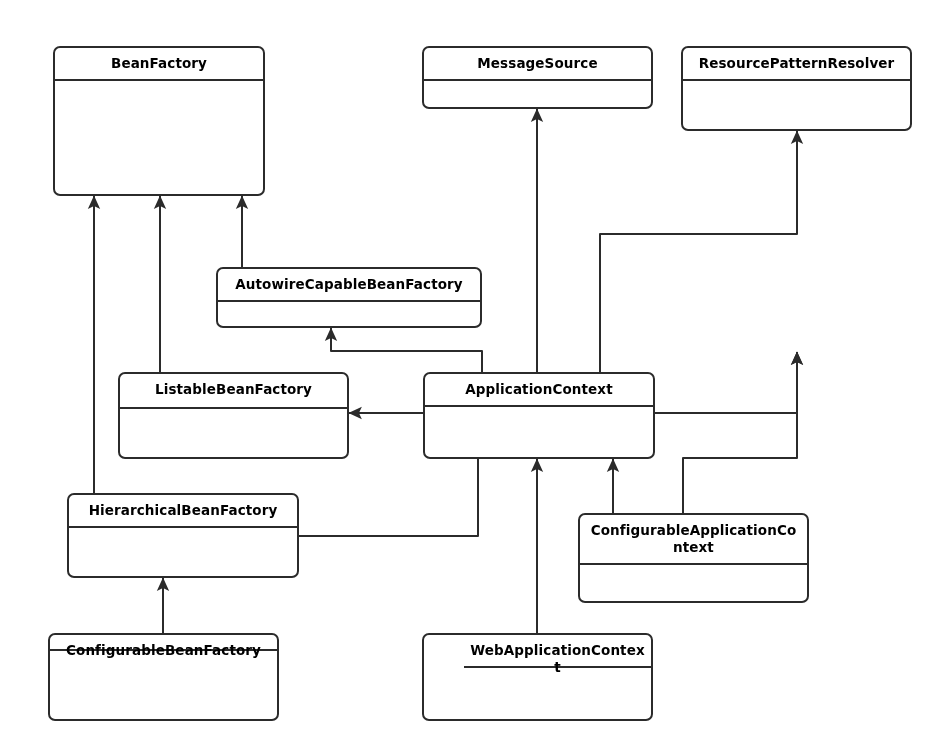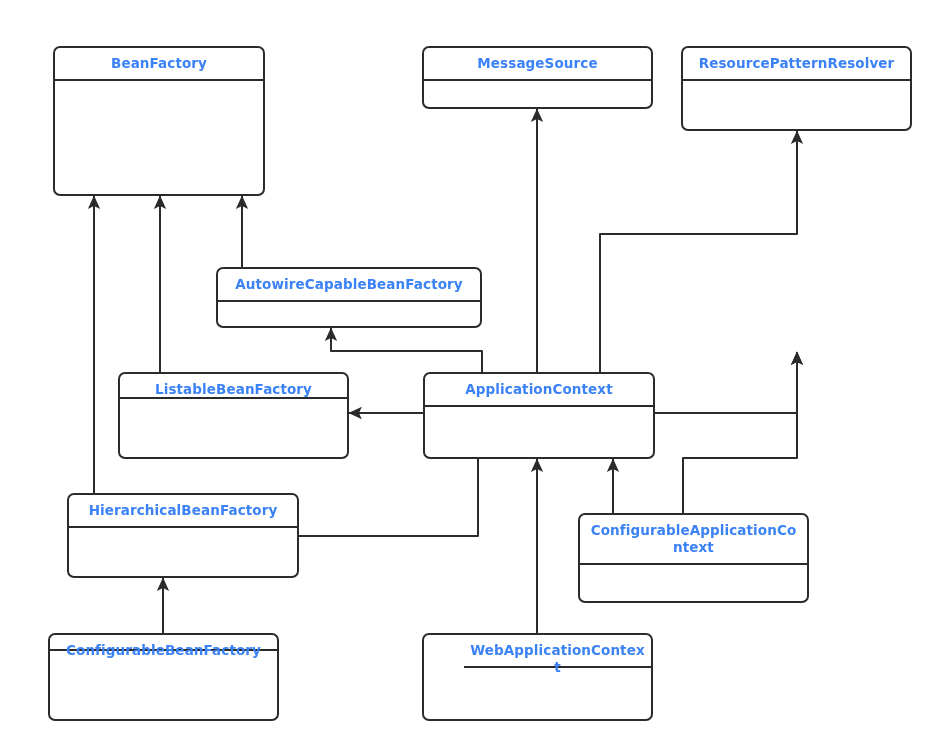--- a/index.html
+++ b/index.html
@@ -34,21 +34,21 @@
     display: flex;
     flex-direction: column;
     z-index: 2;
   }
   .uml-class-name {
     box-sizing: border-box;
     width: 100%;
     text-align: center;
     font-size: 13.5px;
     font-weight: bold;
-    color: #3b82f6;
+    color: #000000;
     letter-spacing: 0.1px;
     line-height: 17px;
     padding: 7px 6px 7px 6px;
     border-bottom: 2px solid #2b2b2b;
     word-break: break-all;
   }
   .uml-class-body {
     flex: 1 1 auto;
     width: 100%;
   }
@@ -96,21 +96,21 @@
     <div class="uml-class-body"></div>
   </div>
 
   <div class="uml-class" style="left: 216px; top: 267px; width: 266px; height: 61px;">
     <div class="uml-class-name" style="height: 33px;">AutowireCapableBeanFactory</div>
     <div class="uml-class-body"></div>
   </div>
 
 
   <div class="uml-class" style="left: 118px; top: 372px; width: 231px; height: 87px;">
-    <div class="uml-class-name" style="height: 25px; text-align: center;">ListableBeanFactory</div>
+    <div class="uml-class-name" style="height: 35px; text-align: center;">ListableBeanFactory</div>
     <div class="uml-class-body"></div>
   </div>
 
   <div class="uml-class" style="left: 423px; top: 372px; width: 232px; height: 87px;">
     <div class="uml-class-name" style="height: 33px;">ApplicationContext</div>
     <div class="uml-class-body"></div>
   </div>
 
   <div class="uml-class" style="left: 47px; top: 493px; width: 232px; height: 85px; margin-left: 20px;">
     <div class="uml-class-name" style="height: 33px;">HierarchicalBeanFactory</div>

